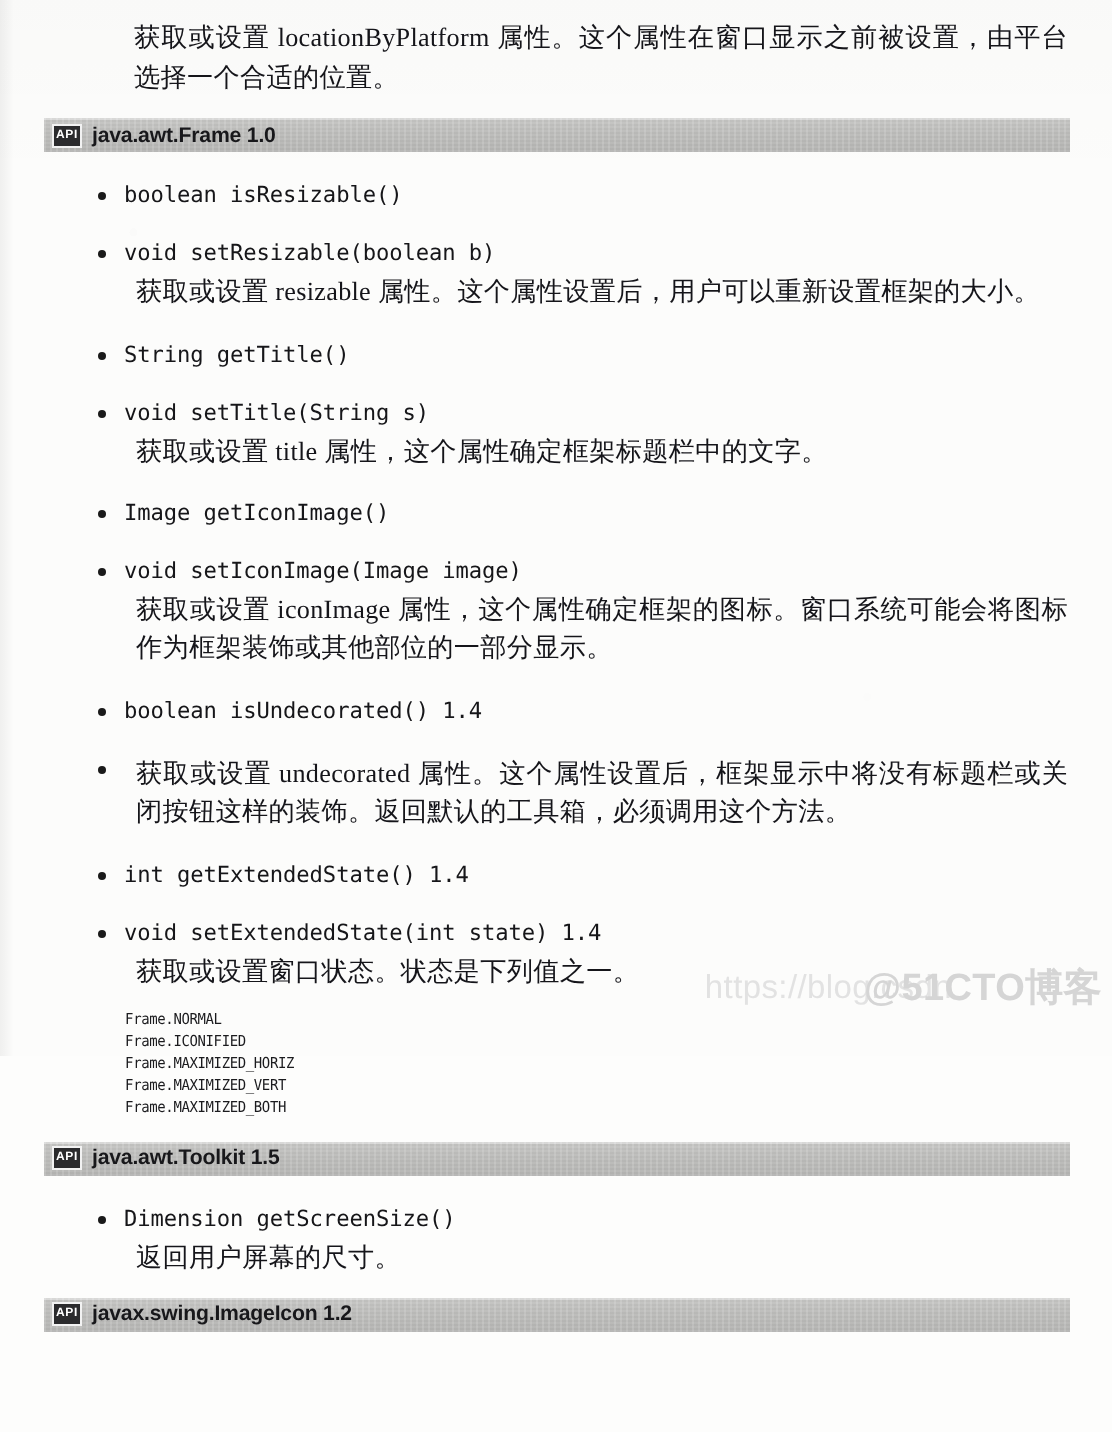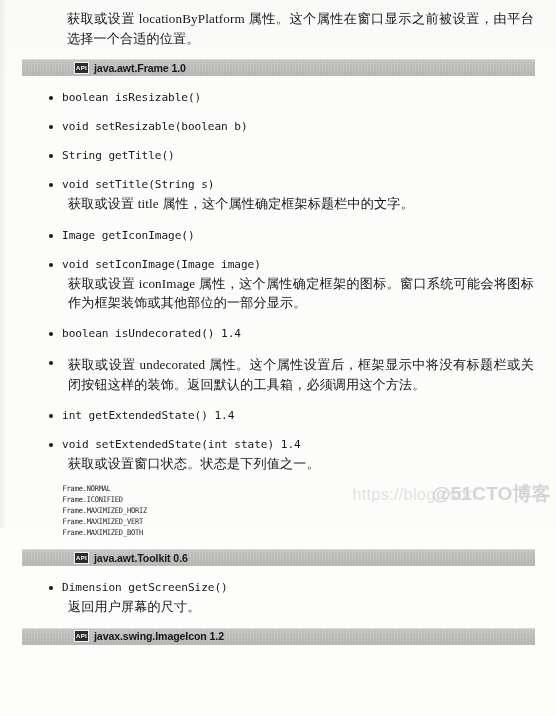--- a/index.html
+++ b/index.html
@@ -45,21 +45,20 @@
 
   
   .api-bar {
     margin: 0 21px 0 22px;
     height: 17px;
     background: linear-gradient(180deg, #c6c6c4 0%, #bdbdbb 45%, #b6b6b4 100%);
     display: flex;
     align-items: center;
     position: relative;
     box-shadow: inset 0 1px 0 rgba(255,255,255,0.35);
-    padding-left: 48px;
   }
   .api-bar::after {
     content: "";
     position: absolute;
     left: 0; right: 0; top: 0; bottom: 0;
     pointer-events: none;
     background-image:
       repeating-linear-gradient(90deg, rgba(255,255,255,0.14) 0 1px, rgba(0,0,0,0.02) 1px 3px),
       repeating-linear-gradient(0deg, rgba(255,255,255,0.08) 0 1px, rgba(0,0,0,0.015) 1px 2px);
     opacity: 0.7;
@@ -209,20 +208,21 @@
         <span class="api-title">java.awt.Frame 1.0</span>
       </div>
       <ul class="methods">
         <li class="method">
           <span class="bullet"></span>
           <div class="sig">boolean isResizable()</div>
         </li>
         <li class="method">
           <span class="bullet"></span>
           <div class="sig">void setResizable(boolean b)</div>
+          <div class="desc">获取或设置 resizable 属性。这个属性设置后，用户可以重新设置框架的大小。</div>
         </li>
         <li class="method">
           <span class="bullet"></span>
           <div class="sig">String getTitle()</div>
         </li>
         <li class="method">
           <span class="bullet"></span>
           <div class="sig">void setTitle(String s)</div>
           <div class="desc">获取或设置 title 属性，这个属性确定框架标题栏中的文字。</div>
         </li>
@@ -256,21 +256,21 @@
       <div class="constants">
         <div>Frame.NORMAL</div>
         <div>Frame.ICONIFIED</div>
         <div>Frame.MAXIMIZED_HORIZ</div>
         <div>Frame.MAXIMIZED_VERT</div>
         <div>Frame.MAXIMIZED_BOTH</div>
       </div>
       <div class="gap-before-bar"></div>
       <div class="api-bar">
         <span class="api-badge">API</span>
-        <span class="api-title">java.awt.Toolkit 0.6</span>
+        <span class="api-title">java.awt.Toolkit 1.5</span>
       </div>
       <ul class="methods">
         <li class="method">
           <span class="bullet"></span>
           <div class="sig">Dimension getScreenSize()</div>
           <div class="desc">返回用户屏幕的尺寸。</div>
         </li>
       </ul>
       <div class="gap-before-bar"></div>
       <div class="api-bar">

